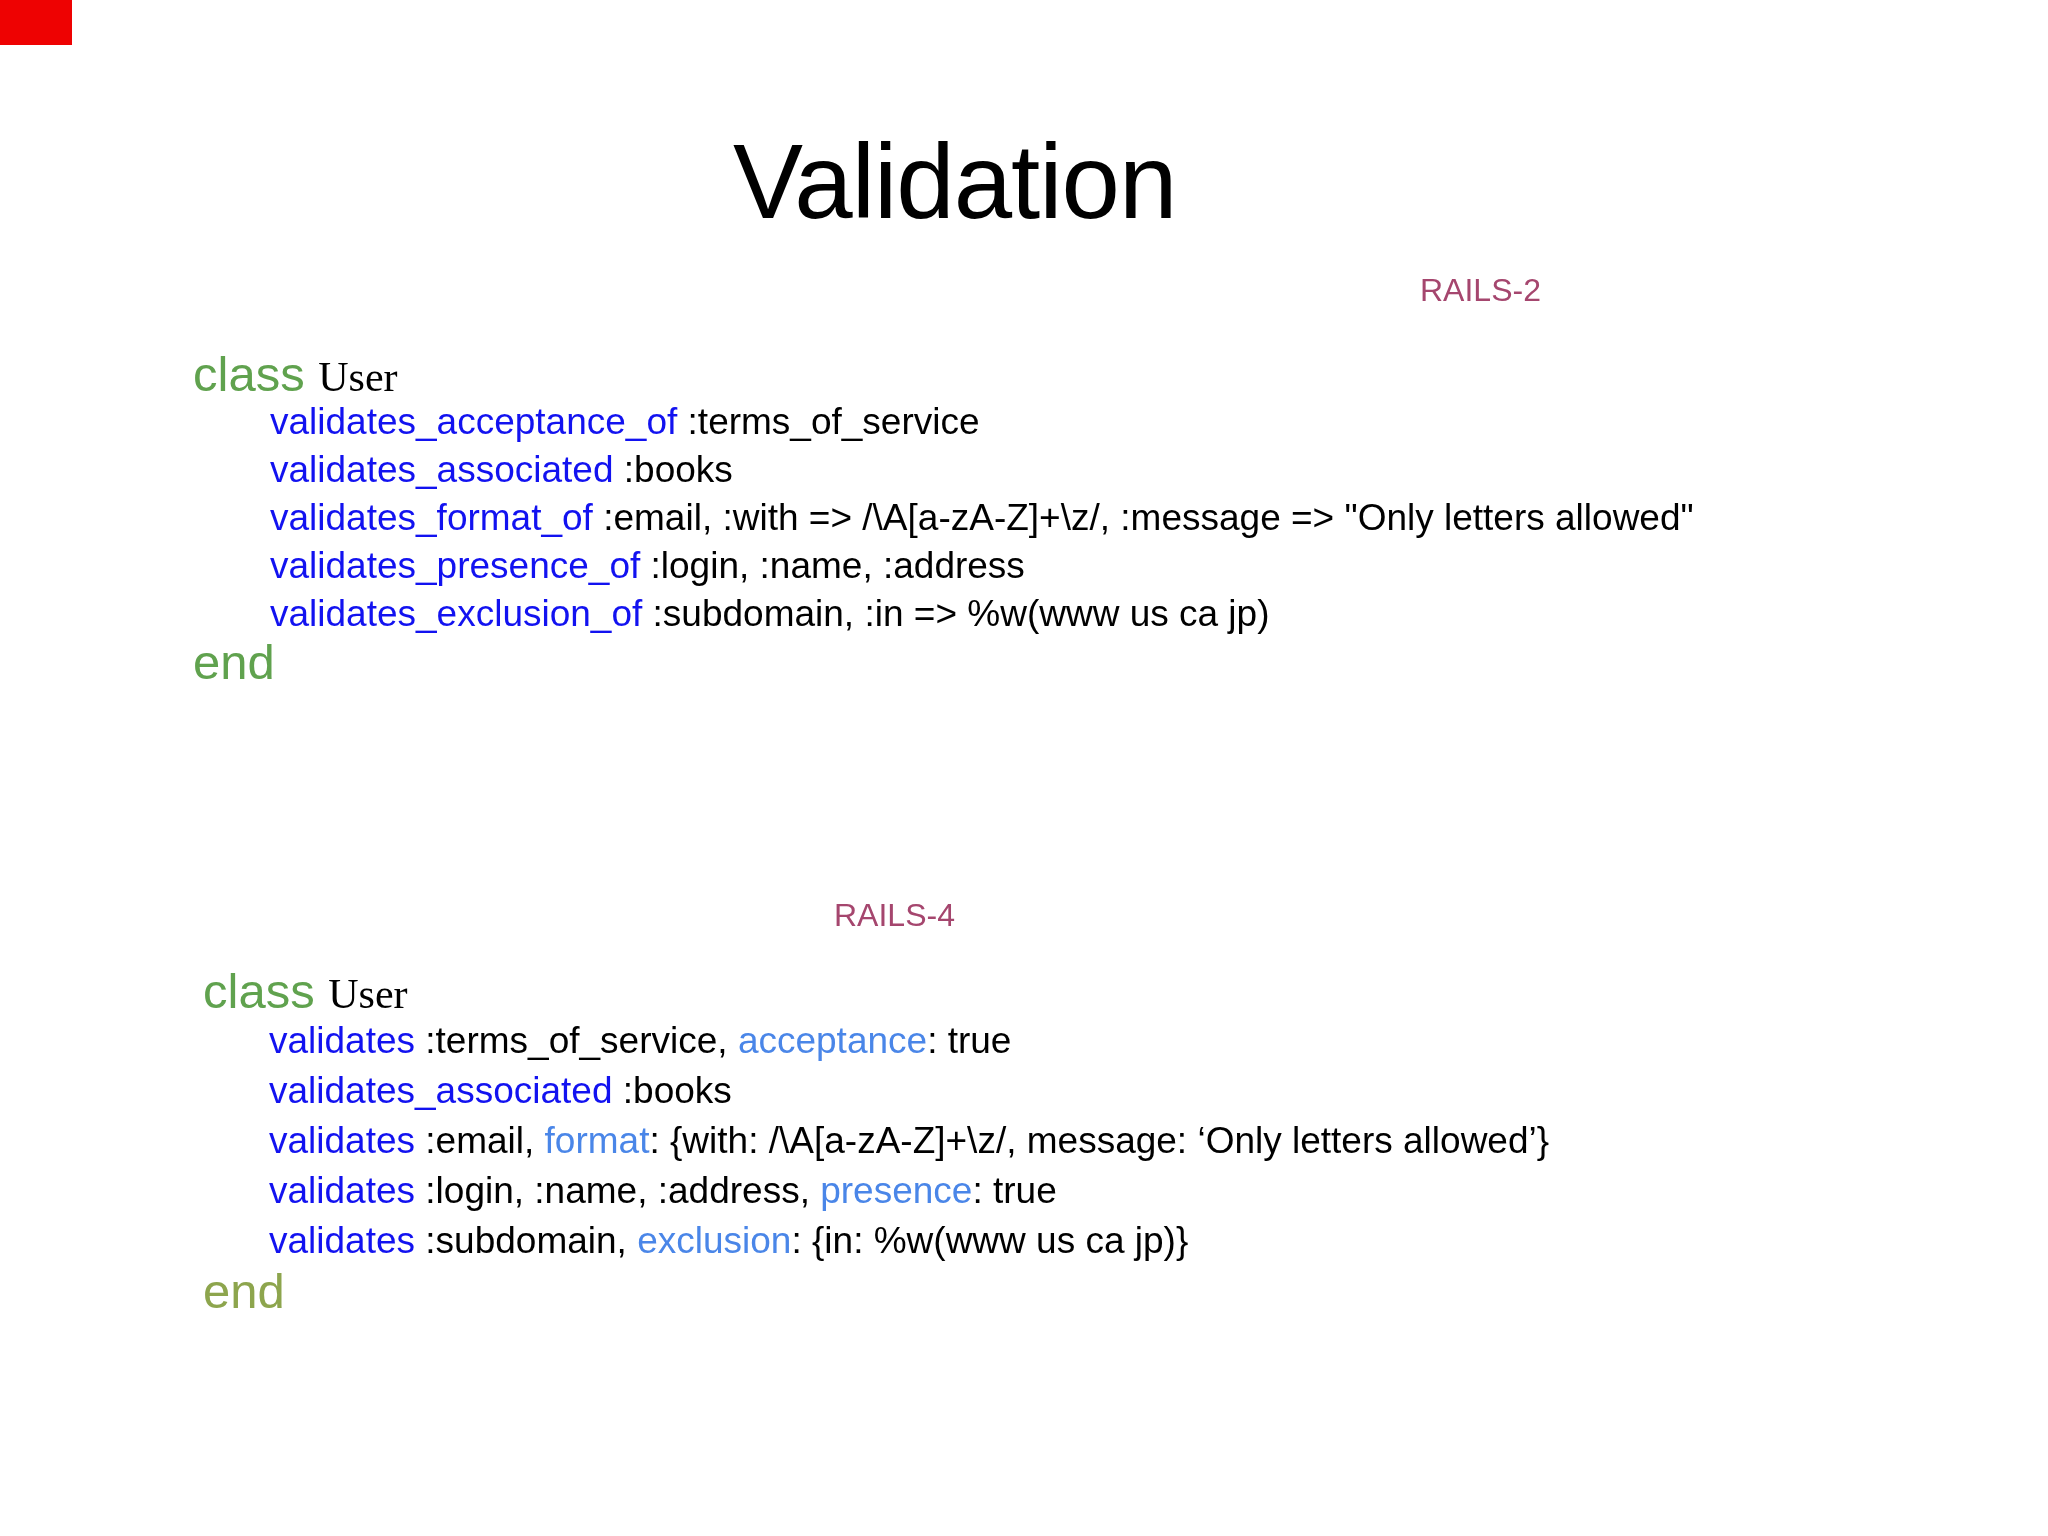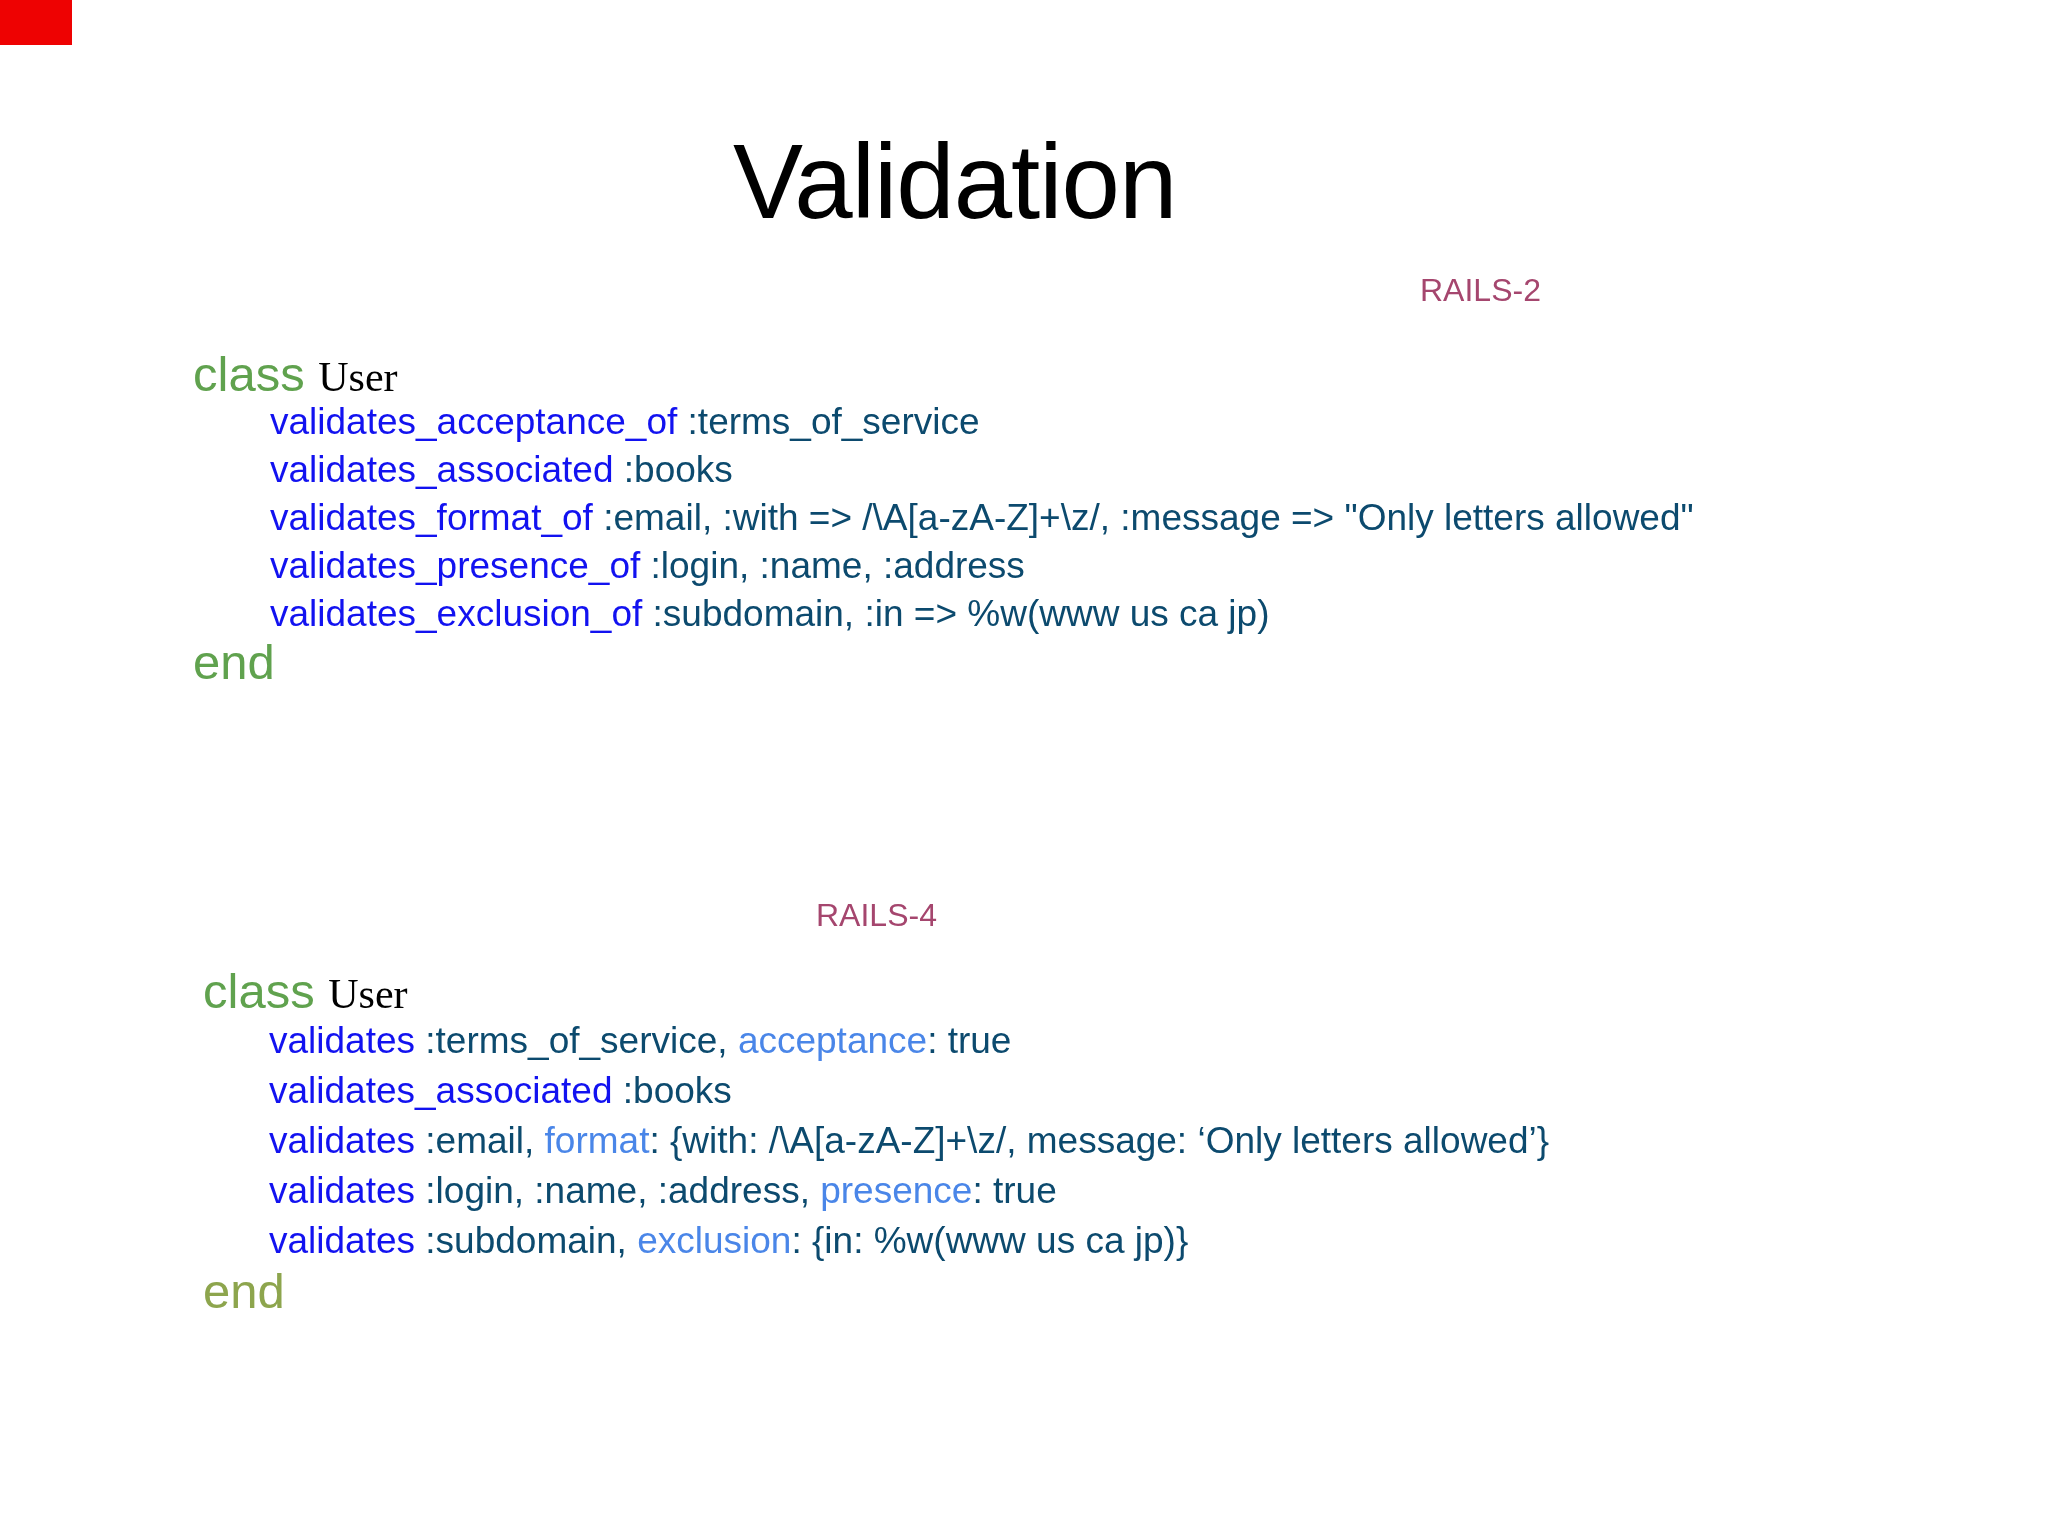--- a/index.html
+++ b/index.html
@@ -25,33 +25,33 @@
     color:#000;
     white-space:nowrap;
   }
   .section-heading{
     position:absolute;
     font-size:32px;
     color:#a5466e;
     white-space:nowrap;
   }
   .heading-rails2{left:1420px;top:272px;}
-  .heading-rails4{left:816px;top:897px;text-align:center;}
+  .heading-rails4{left:834px;top:897px;text-align:center;}
   .code-block{
     position:absolute;
     font-size:37px;
     white-space:nowrap;
   }
   .code-block-1{left:193px;top:350px;}
   .code-block-1 .code-line{height:48px;line-height:48px;}
   .code-block-2{left:203px;top:966px;}
   .code-block-2 .code-line{height:50px;line-height:50px;}
   .code-block-1 .code-line.indent{padding-left:29px;}
   .code-block-2 .code-line.indent{padding-left:18px;}
-  .t-black{color:#0c4a6e;}
+  .t-black{color:#000000;}
   .t-blue{color:#1212f0;margin-left:48px;}
   .t-lightblue{color:#4a86e8;}
   .t-green{color:#60a24e;font-size:49px;}
   .t-olive{color:#8da54d;font-size:49px;}
   .t-user{color:#000000;font-size:42px;font-family:Liberation Serif, serif;}
 </style>
 </head>
 <body>
 
 <div class="red-marker"></div>

